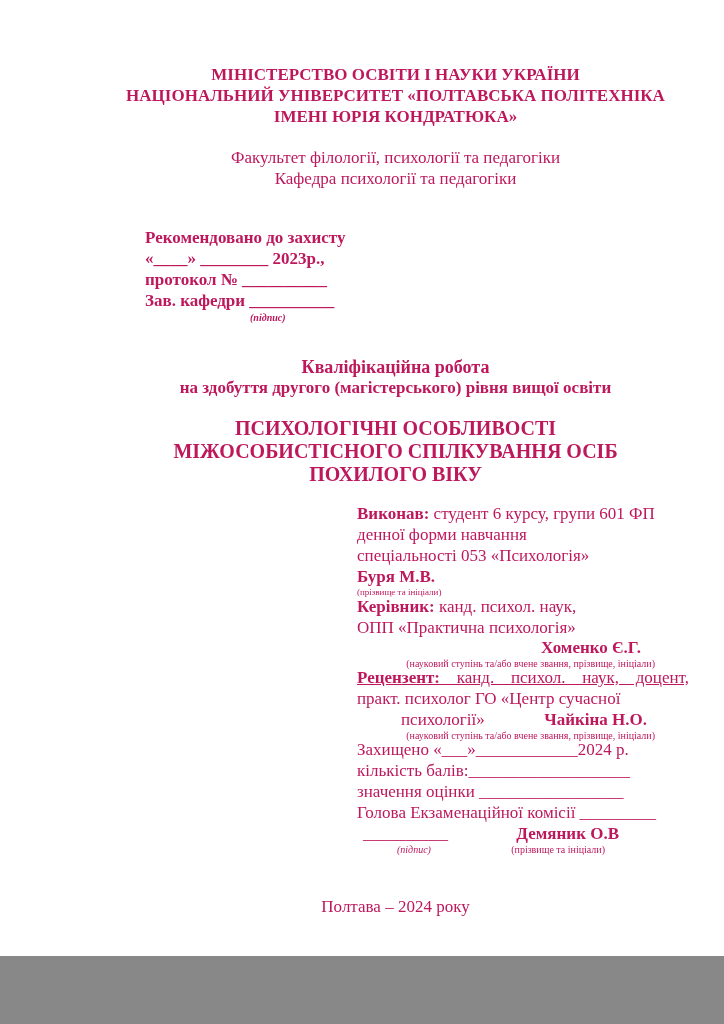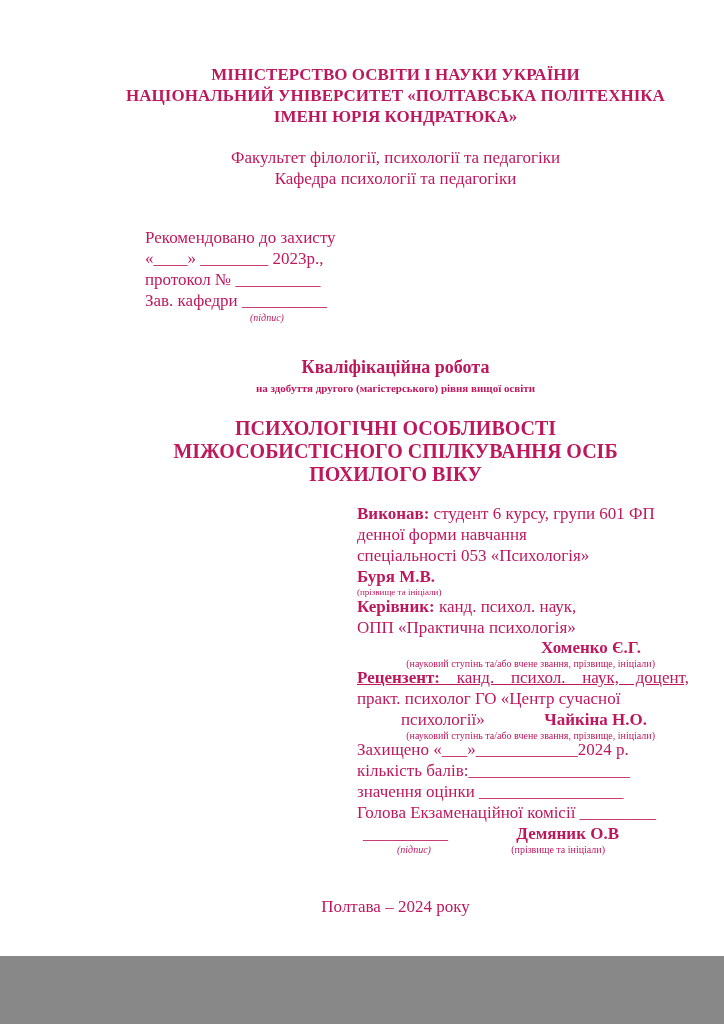--- a/index.html
+++ b/index.html
@@ -13,29 +13,29 @@
     font-size: 17px;
     line-height: 21px;
     overflow: hidden;
   }
   .content { padding: 64px 36px 0 103px; }
   .bold { font-weight: bold; }
 
   .header-block { text-align: center; font-weight: bold; font-size: 17px; }
   .faculty-block { text-align: center; margin-top: 20px; }
 
-  .recommend-block { margin-top: 38px; margin-left: 42px; }
+  .recommend-block { margin-top: 38px; margin-left: 42px; font-weight: bold; }
   .recommend-block .sig-caption {
     font-size: 10px; line-height: 13px; font-style: italic;
     margin-left: 105px;
   }
 
   .qual-block { margin-top: 32px; text-align: center; }
   .qual-title { font-weight: bold; font-size: 18px; line-height: 22px; }
-  .qual-subtitle { font-weight: bold; font-size: 11px; line-height: 20px; }
+  .qual-subtitle { font-weight: bold; font-size: 17px; line-height: 20px; }
 
   .thesis-title { margin-top: 19px; text-align: center; font-weight: bold;
     font-size: 20px; line-height: 23px; }
 
   .rightcol { margin-top: 18px; margin-left: 254px; width: 332px; line-height: 20.9px; }
   .rightcol .cap {
     font-size: 10px; line-height: 9px;
   }
   .rightcol .cap-sm { font-size: 9px; line-height: 9px; }
   .cap-right { text-align: right; padding-right: 34px; }

